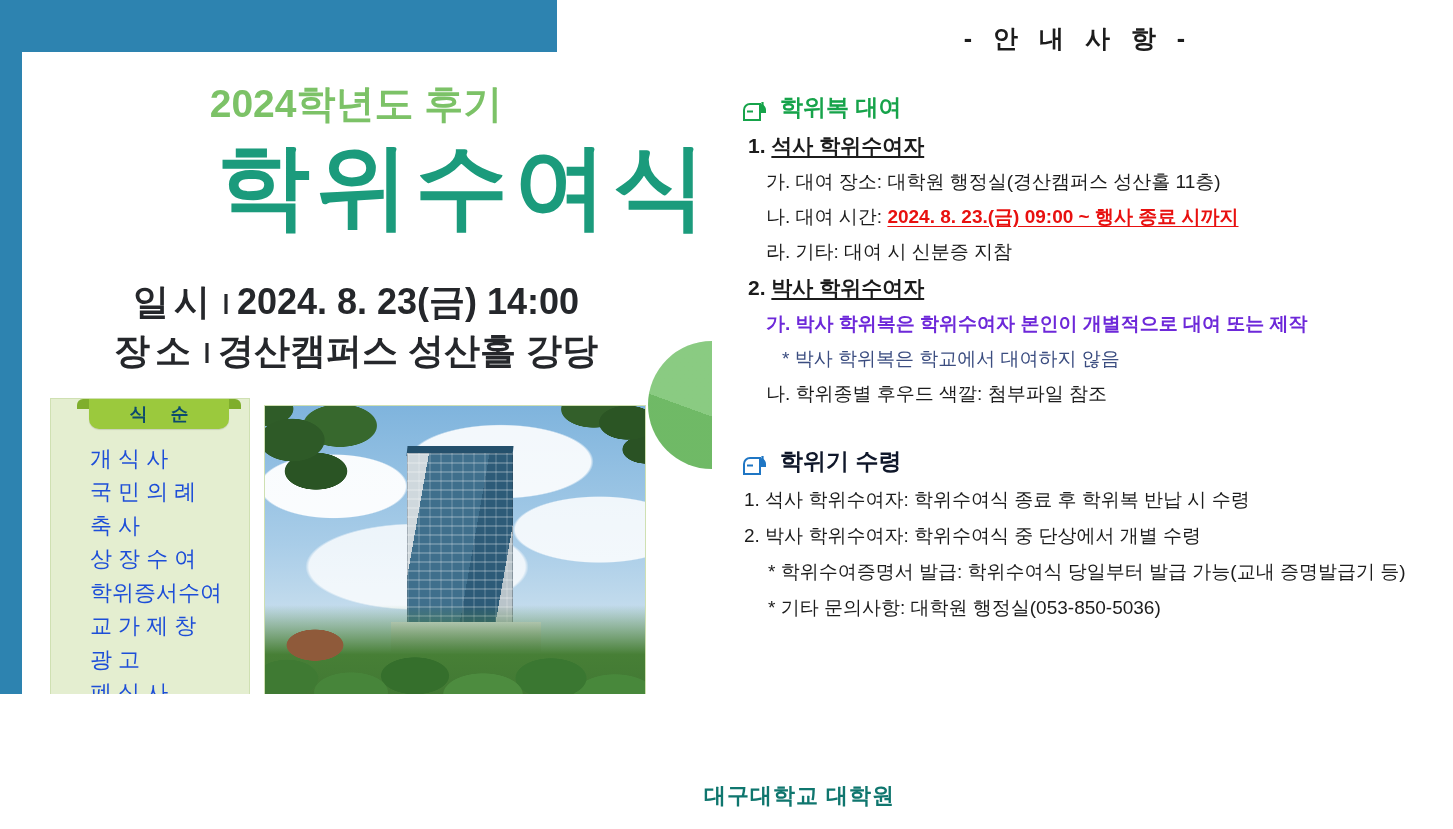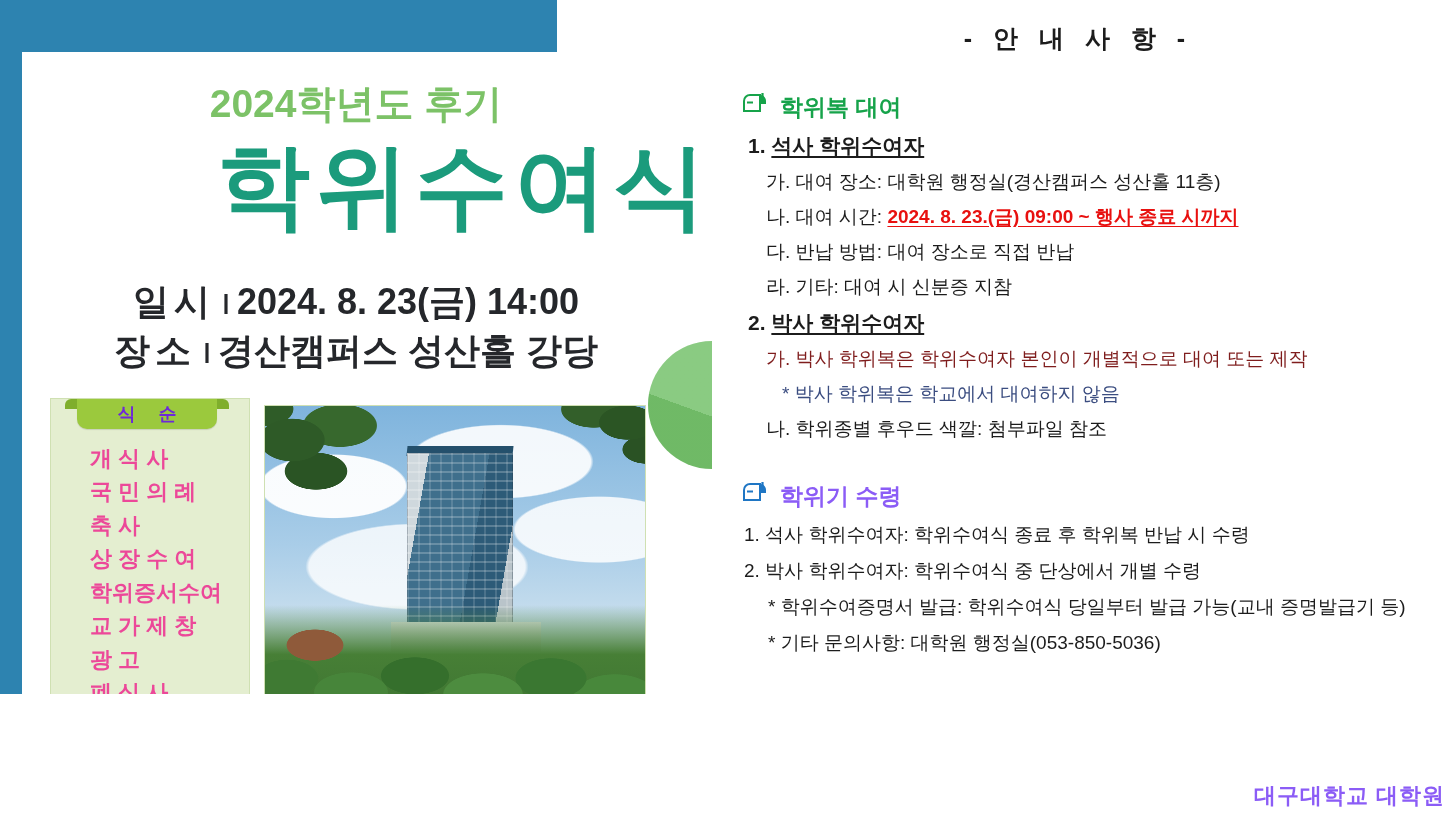--- a/index.html
+++ b/index.html
@@ -110,25 +110,25 @@
   .program-wrap {
     position: absolute;
     left: 50px; top: 398px;
     width: 200px; height: 318px;
     background: #e4eed0;
     border: 1px solid #cfe0b2;
     box-sizing: border-box;
   }
   .program-ribbon {
     position: absolute;
-    left: 77px; top: 399px;
+    left: 89px; top: 399px;
     width: 140px; height: 30px;
     background: #9bc93d;
     border-radius: 0 0 10px 10px;
-    color: #6d28d9;
+    color: #0c4a6e;
     font-size: 18px;
     font-weight: 700;
     letter-spacing: 9px;
     text-align: center;
     line-height: 30px;
     text-indent: 9px;
     box-shadow: 0 1px 1px rgba(0,0,0,.12);
   }
   .program-ribbon::before,
   .program-ribbon::after {
@@ -143,22 +143,22 @@
 
   .program-list {
     position: absolute;
     left: 60px; top: 442px;
     width: 180px;
   }
   .program-item {
     display: flex;
     justify-content: space-between;
     font-size: 22px;
-    font-weight: 700;
-    color: #ec4899;
+    font-weight: 400;
+    color: #1d4ed8;
     line-height: 1.52;
     padding: 0 8px 0 30px;
     box-sizing: border-box;
     width: 170px;
   }
   .program-item.tight { letter-spacing: 0; justify-content: flex-start; padding-left: 30px; }
 
   
   .photo-frame {
     position: absolute;
@@ -256,45 +256,45 @@
     letter-spacing: 7px;
     text-indent: 7px;
   }
   .notice-body {
     position: absolute;
     left: 38px; top: 92px;
     width: 690px;
   }
   .sec-title {
     display: flex;
-    align-items: flex-start;
+    align-items: flex-end;
     gap: 12px;
     font-size: 23px;
     font-weight: 700;
     margin-bottom: 9px;
   }
   .sec-title.green { color: #16a34a; }
-  .sec-title.blue  { color: #8b5cf6; }
+  .sec-title.blue  { color: #0f172a; }
   .mailbox-icon { display: inline-block; width: 26px; height: 22px; }
 
   .lvl1 {
     font-size: 21px;
     font-weight: 700;
     color: #1c1c1c;
     margin: 6px 0 4px 6px;
   }
   .lvl1 .u { text-decoration: underline; text-underline-offset: 3px; }
 
   .lvl2 {
     font-size: 19px;
     font-weight: 400;
     color: #1c1c1c;
     margin: 9px 0 9px 24px;
   }
-  .lvl2.navy { color: #7f1d1d; font-weight: 400; }
+  .lvl2.navy { color: #6d28d9; font-weight: 700; }
   .lvl2 .redline {
     color: #e8100f;
     font-weight: 700;
     text-decoration: underline;
     text-underline-offset: 3px;
   }
   .lvl3 {
     font-size: 19px;
     font-weight: 400;
     color: #3b4d80;
@@ -305,24 +305,24 @@
     font-weight: 400;
     color: #1c1c1c;
     margin: 10px 0 10px 2px;
   }
   .plain.sub { margin-left: 26px; }
   .gap { height: 30px; }
   .notice-footer {
     position: absolute;
     left: 0; right: 0;
     top: 781px;
-    text-align: right;
+    text-align: left;
     font-size: 22px;
     font-weight: 700;
-    color: #8b5cf6;
+    color: #0f766e;
     letter-spacing: 1px;
   }
 </style>
 </head>
 <body>
 
 <div id="poster">
 
   <div class="deco-blue-top"></div>
   <div class="deco-blue-left"></div>
@@ -397,24 +397,20 @@
     <div class="lvl2">
       <span>가.</span>
       <span>대여 장소: 대학원 행정실(경산캠퍼스 성산홀 11층)</span>
     </div>
 
     <div class="lvl2">
       <span>나.</span>
       <span>대여 시간: </span><span class="redline">2024. 8. 23.(금) 09:00 ~ 행사 종료 시까지</span>
     </div>
 
-    <div class="lvl2">
-      <span>다.</span>
-      <span>반납 방법: 대여 장소로 직접 반납</span>
-    </div>
 
     <div class="lvl2">
       <span>라.</span>
       <span>기타: 대여 시 신분증 지참</span>
     </div>
 
     <div class="lvl1">
       <span>2.</span>
       <span class="u">박사 학위수여자</span>
     </div>

